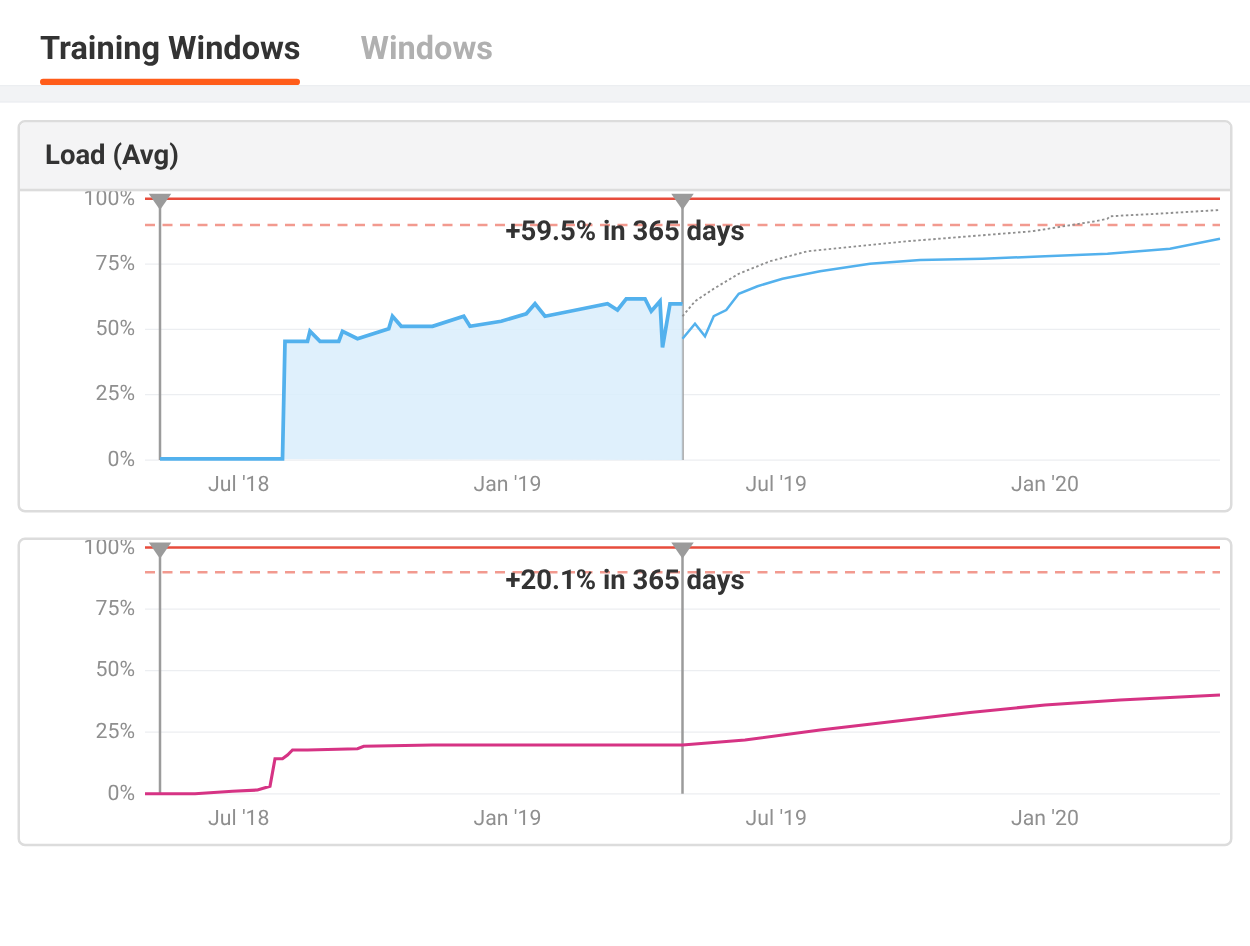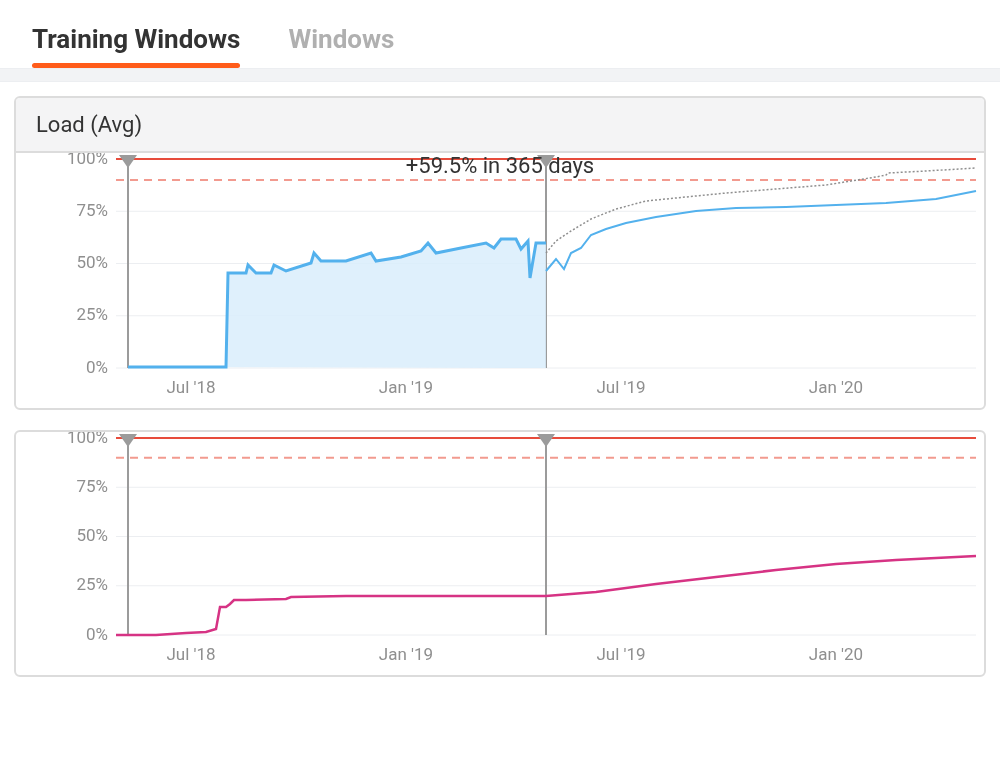--- a/index.html
+++ b/index.html
@@ -5,23 +5,23 @@
   * { box-sizing: border-box; }
   html, body { margin: 0; padding: 0; font-family: -apple-system, BlinkMacSystemFont, "Segoe UI", Roboto, Helvetica, Arial, sans-serif; color: #333; background: #fff; }
   .root { width: 1000px; height: 757px; background: #fff; }
   .tabs { display: flex; gap: 48px; padding: 24px 32px 0 32px; border-bottom: none; }
   .tab { font-size: 26px; font-weight: 700; color: #b0b0b0; padding-bottom: 14px; cursor: pointer; }
   .tab.active { color: #333; position: relative; }
   .tab.active::after { content: ""; position: absolute; left: 0; right: 0; bottom: 0; height: 5px; background: #ff5c1a; border-radius: 3px; }
   .spacer { height: 14px; background: #f2f3f5; border-top: 1px solid #eceef1; border-bottom: 1px solid #eceef1; }
   .panel-wrap { padding: 14px; }
   .panel { border: 2px solid #dcdcdc; border-radius: 6px; background: #fff; margin-bottom: 20px; overflow: hidden; }
-  .panel-header { background: #f4f4f5; border-bottom: 2px solid #dcdcdc; padding: 14px 20px; font-size: 22px; font-weight: 400; color: #333; }
+  .panel-header { background: #f4f4f5; border-bottom: 2px solid #dcdcdc; padding: 14px 20px; font-size: 22px; font-weight: 700; color: #333; }
   .chart-area { position: relative; }
-  .annotation { position: absolute; top: 0; left: 50%; transform: translateX(-50%); font-size: 22px; color: #333; font-weight: 400; z-index: 3; }
+  .annotation { position: absolute; top: 20px; left: 50%; transform: translateX(-50%); font-size: 22px; color: #333; font-weight: 700; z-index: 3; }
   svg { display: block; }
   .axis-label { fill: #8f8f8f; font-size: 17px; }
   .y-label { fill: #8f8f8f; font-size: 17px; text-anchor: end; }
   .grid-line { stroke: #eceef1; stroke-width: 1; }
   .thresh-solid { stroke: #e74c3c; stroke-width: 2; }
   .thresh-dash { stroke: #f29a8f; stroke-width: 2; stroke-dasharray: 8 6; }
   .marker-line { stroke: #9b9b9b; stroke-width: 2; }
   .marker-tri { fill: #9b9b9b; }
   .fill-area { fill: #d9edfc; opacity: 0.85; }
   .series-blue { stroke: #53b1ed; stroke-width: 3; fill: none; }
@@ -79,20 +79,21 @@
           <text class="axis-label" x="175" y="240" text-anchor="middle">Jul '18</text>
           <text class="axis-label" x="390" y="240" text-anchor="middle">Jan '19</text>
           <text class="axis-label" x="605" y="240" text-anchor="middle">Jul '19</text>
           <text class="axis-label" x="820" y="240" text-anchor="middle">Jan '20</text>
         </svg>
       </div>
     </div>
 
     <div class="panel">
       <div class="chart-area">
+        <div class="annotation">+20.1% in 365 days</div>
         <svg width="964" height="243">
 
           <line class="grid-line" x1="100" y1="203" x2="960" y2="203"></line>
           <line class="grid-line" x1="100" y1="153.75" x2="960" y2="153.75"></line>
           <line class="grid-line" x1="100" y1="104.5" x2="960" y2="104.5"></line>
           <line class="grid-line" x1="100" y1="55.25" x2="960" y2="55.25"></line>
           <line class="grid-line" x1="100" y1="6" x2="960" y2="6"></line>
 
           <line class="thresh-solid" x1="100" y1="6" x2="960" y2="6"></line>
           <line class="thresh-dash" x1="100" y1="25.7" x2="960" y2="25.7"></line>

